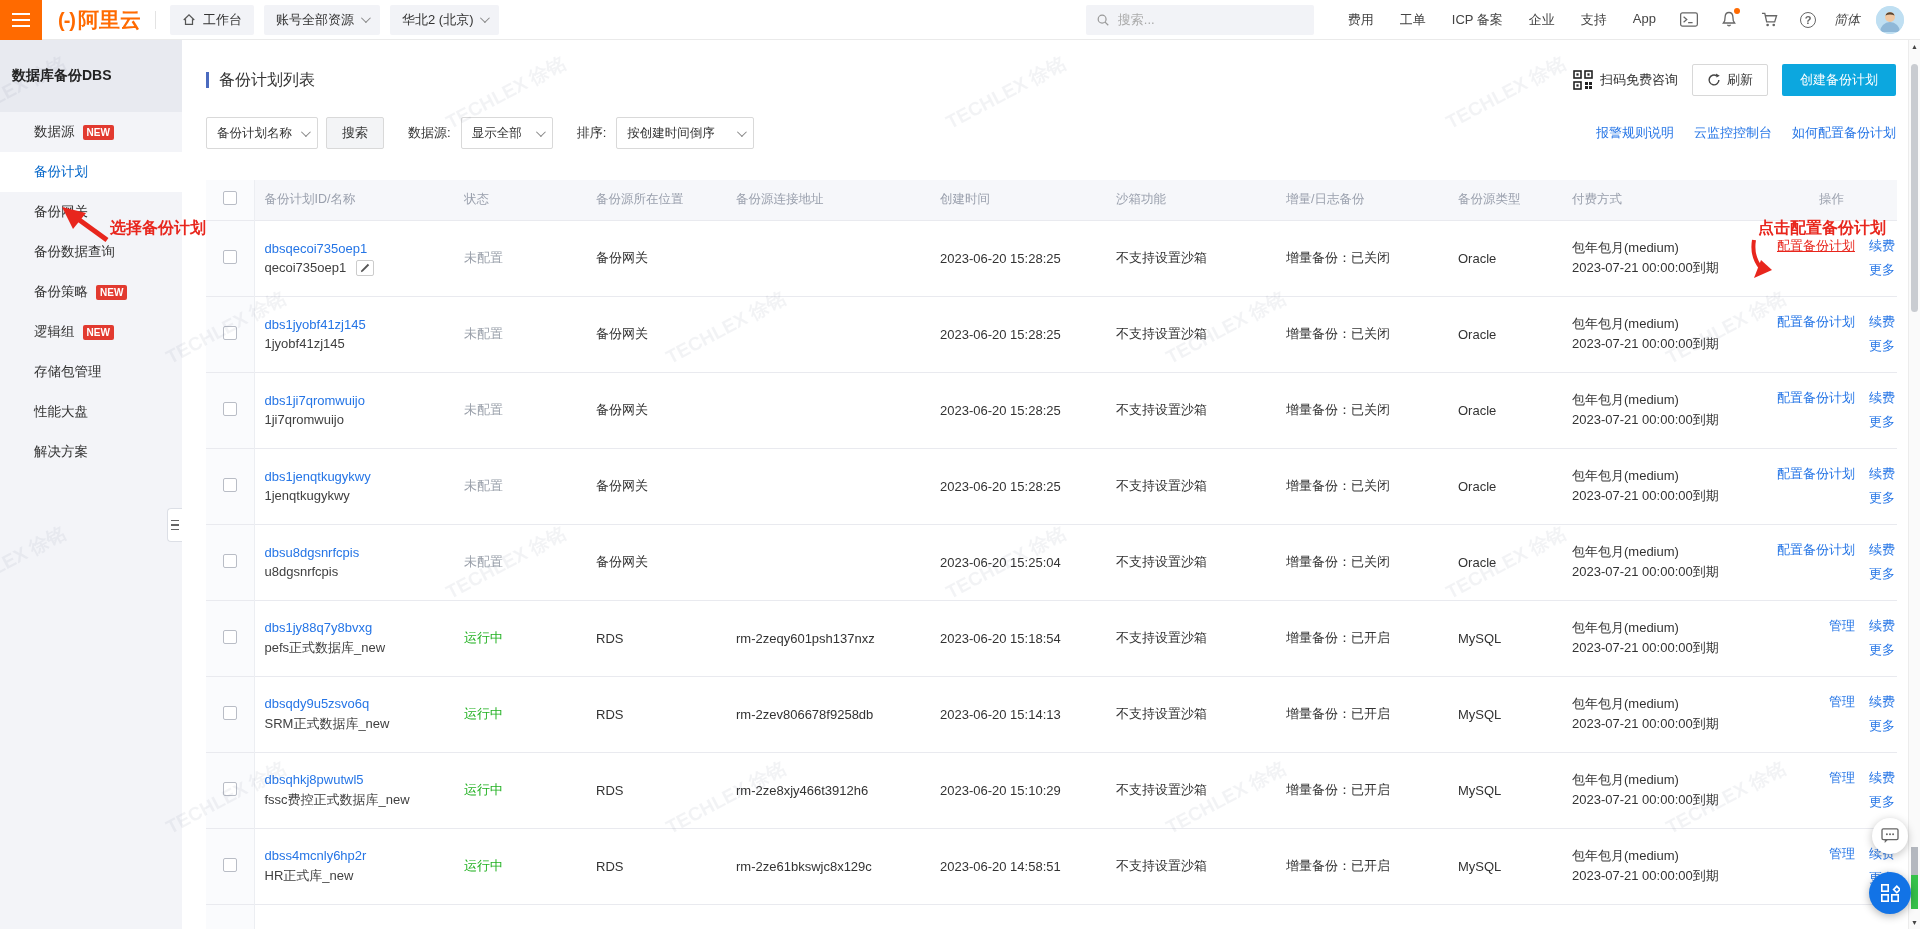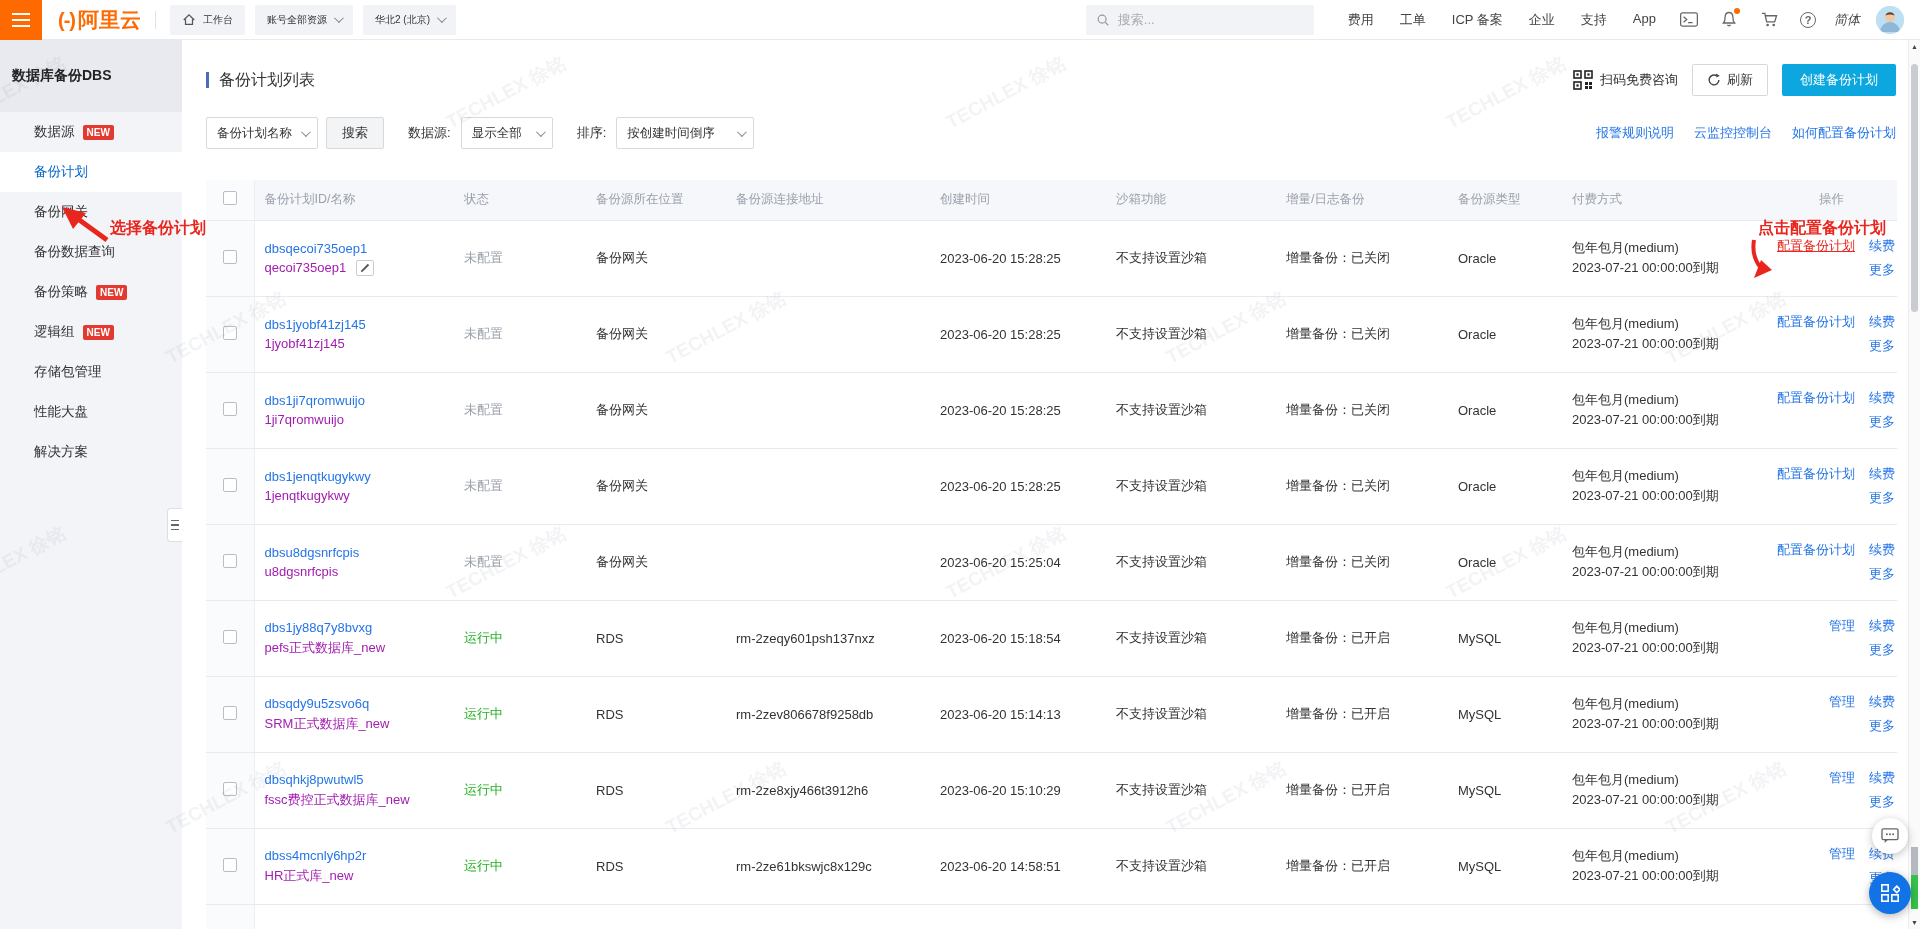--- a/index.html
+++ b/index.html
@@ -19,21 +19,21 @@
   .topbar{position:relative;z-index:40;height:40px;background:#fff;display:flex;align-items:center;
     border-bottom:1px solid #eaeaea;padding-right:16px;}
   .burger{width:42px;height:40px;background:var(--brand);display:flex;flex-direction:column;
     justify-content:center;align-items:center;gap:4px;cursor:pointer;flex:none;}
   .burger span{width:18px;height:2px;background:#fff;display:block;}
   .logo{display:flex;align-items:baseline;margin-left:16px;cursor:pointer;flex:none;}
   .logo-mark{color:var(--brand);font-weight:bold;font-size:20px;letter-spacing:-1px;}
   .logo-text{color:var(--brand);font-weight:bold;font-size:21px;margin-left:3px;}
   .top-divider{width:1px;height:18px;background:#e3e3e3;margin:0 14px;flex:none;}
   .top-chip{display:flex;align-items:center;gap:7px;height:30px;padding:0 12px;background:#f2f3f7;
-    border:none;border-radius:2px;font-size:10px;color:#333;margin-right:10px;cursor:pointer;flex:none;
+    border:none;border-radius:2px;font-size:13px;color:#333;margin-right:10px;cursor:pointer;flex:none;
     font-family:inherit;}
   .chev{width:7px;height:7px;border-right:1px solid #888;border-bottom:1px solid #888;
     transform:rotate(45deg) translateY(-2px);display:inline-block;}
   .top-search{margin-left:auto;width:228px;height:30px;background:#f2f3f7;border-radius:2px;
     display:flex;align-items:center;padding:0 10px;gap:8px;margin-right:34px;flex:none;}
   .top-search input{border:none;background:transparent;outline:none;font-size:13px;width:160px;
     font-family:inherit;color:#333;}
   .top-search input::placeholder{color:#aaa;}
   .top-menu{display:flex;gap:26px;font-size:13px;color:#444;margin-right:24px;flex:none;}
   .top-menu-item{cursor:pointer;white-space:nowrap;}
@@ -91,21 +91,21 @@
   thead th{height:40px;background:#f6f7fa;color:#9aa0ad;font-weight:normal;font-size:12.5px;
     text-align:left;padding:0 10px;white-space:nowrap;}
   thead th.cb{padding:0;}
   thead th:last-child{text-align:center;padding-right:2px;}
   tbody td{height:76px;padding:8px 10px;vertical-align:middle;border-top:1px solid #e9eaef;
     font-size:13px;color:#333;overflow:hidden;}
   td.cb,th.cb{background:#fafbfd;border-right:1px solid #eceef2;text-align:center;}
   .checkbox{width:14px;height:14px;border:1px solid #b9bdc6;border-radius:2px;background:#fff;
     display:inline-block;cursor:pointer;}
   .plan-id{color:var(--link);text-decoration:none;display:inline-block;margin-bottom:4px;cursor:pointer;}
-  .name-line{display:flex;align-items:center;gap:10px;color:#a21caf;text-align:center;}
+  .name-line{display:flex;align-items:center;gap:10px;color:#404040;text-align:center;}
   .edit-btn{width:18px;height:16px;border:1px solid #ccc;background:#fff;border-radius:2px;
     display:flex;align-items:center;justify-content:center;cursor:pointer;padding:0;}
   .status-gray{color:var(--gray-status);}
   .status-green{color:var(--green);}
   .pay-cell span{display:block;line-height:1.55;word-break:break-all;}
   td.actions{text-align:right;padding-right:2px;}
   .act-wrap{display:flex;justify-content:flex-end;align-items:flex-start;gap:14px;}
   .act-link{color:var(--link);text-decoration:none;white-space:nowrap;cursor:pointer;font-size:13px;}
   .act-link.red{color:var(--red);text-decoration:underline;}
   .act-stack{display:flex;flex-direction:column;align-items:flex-start;gap:6px;}

